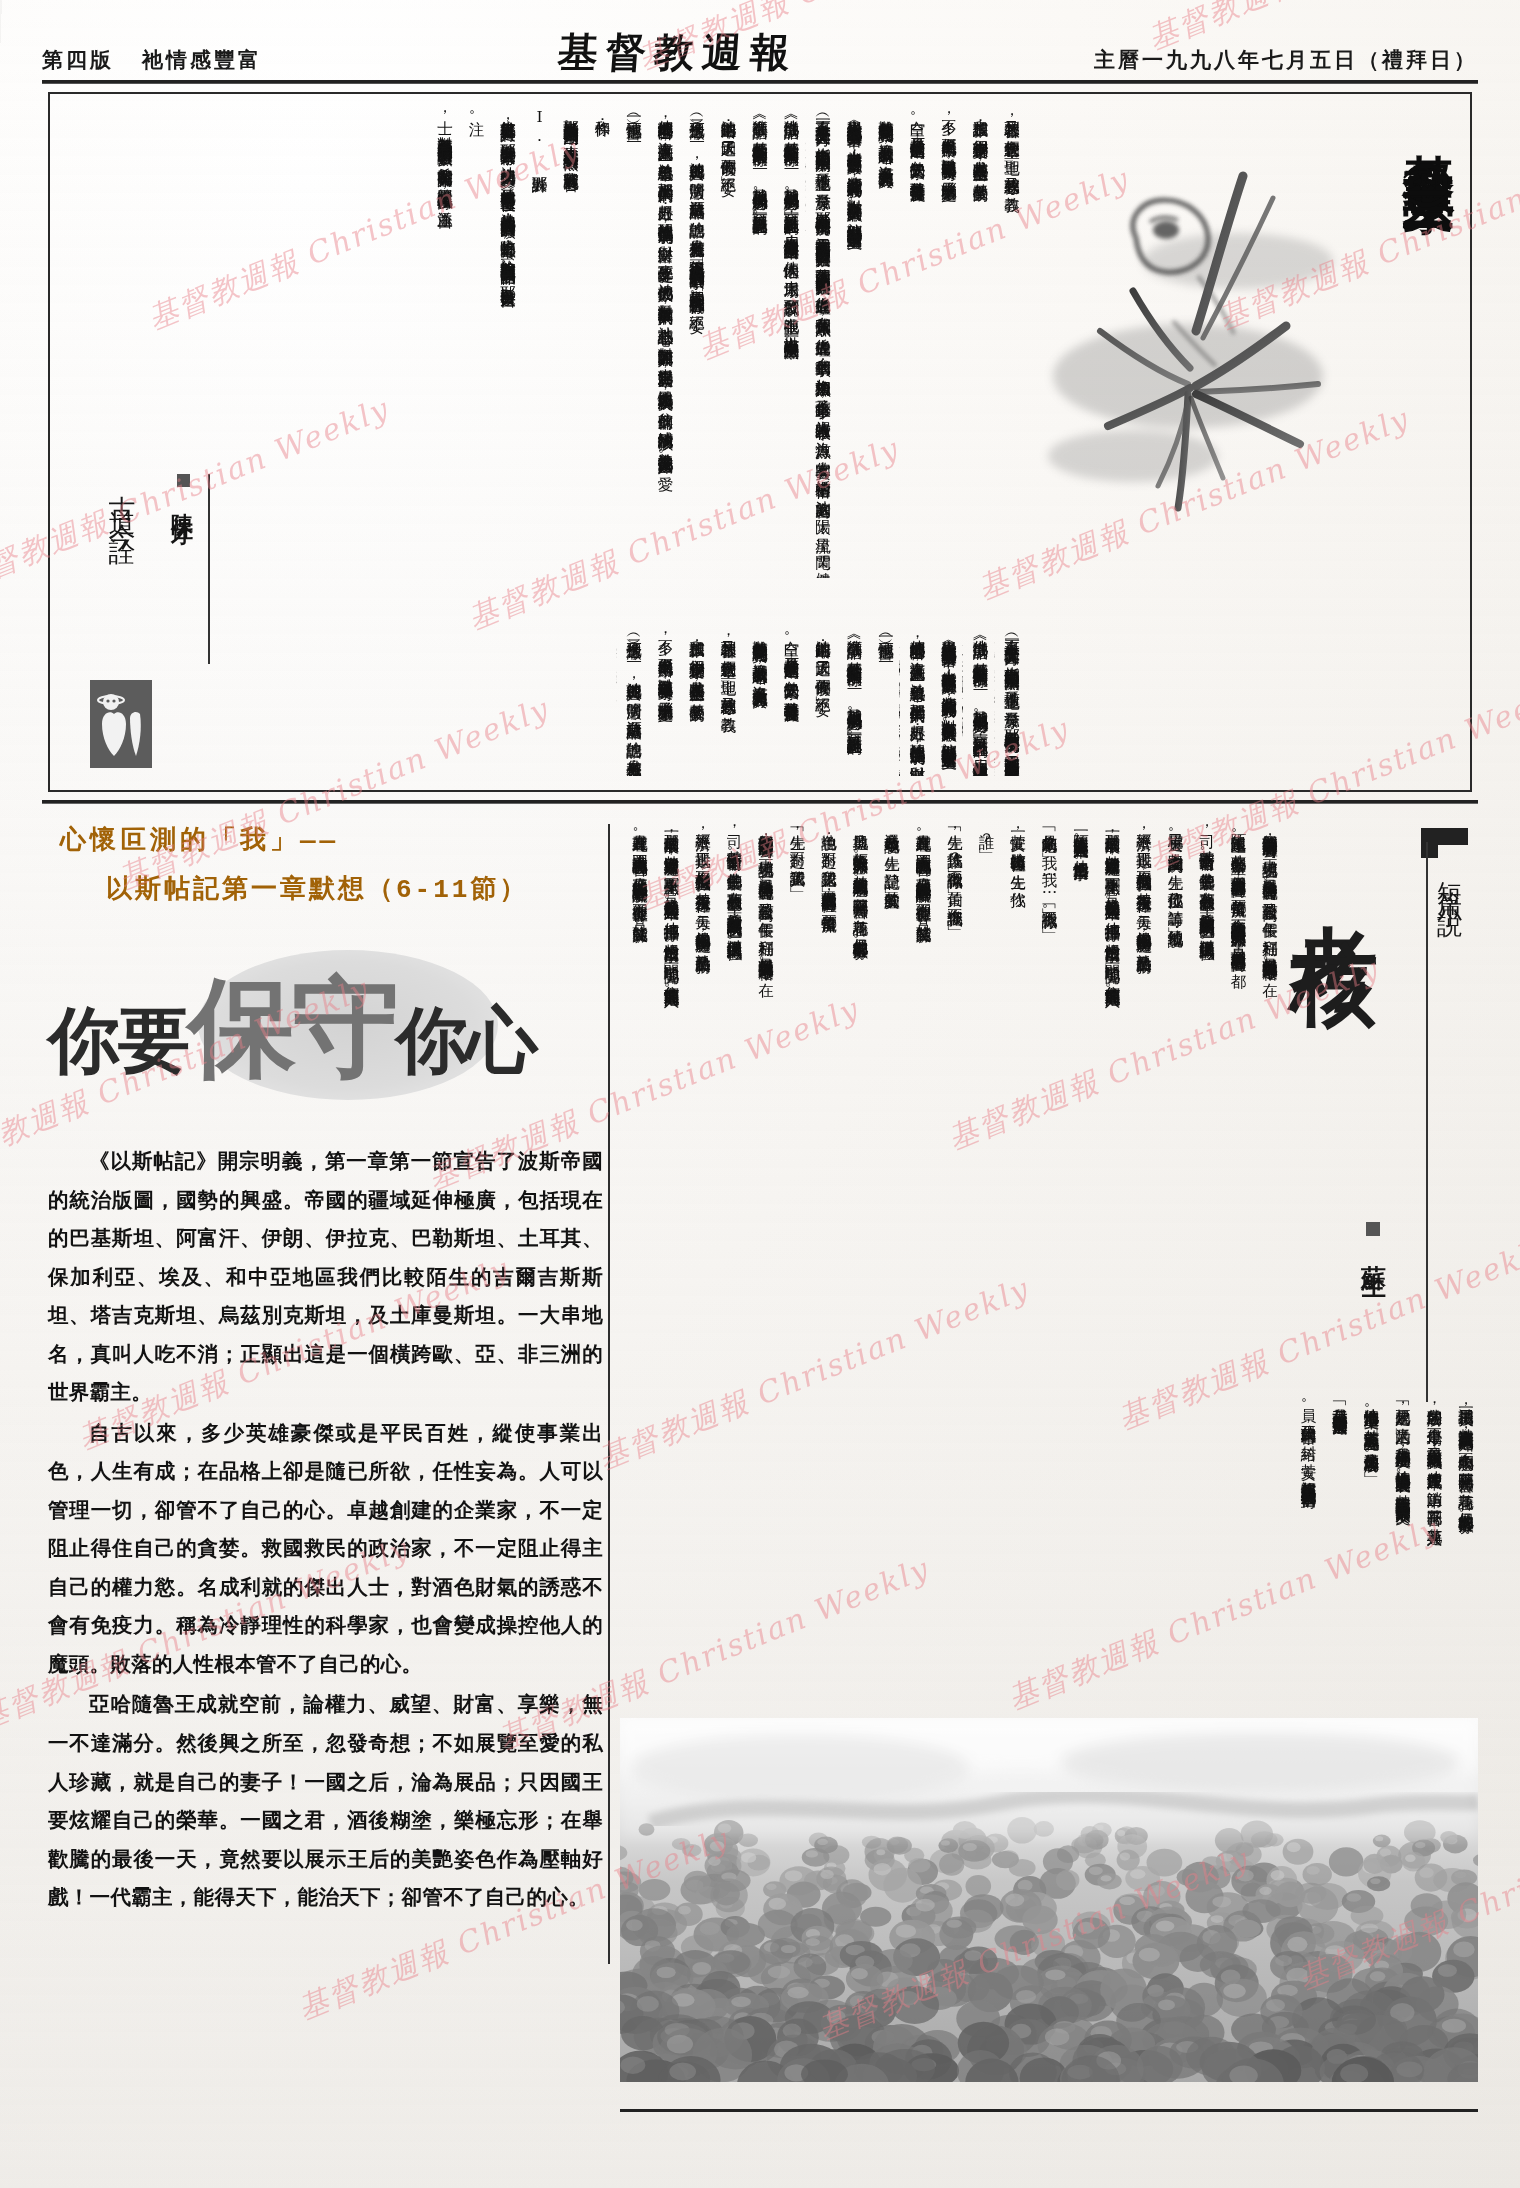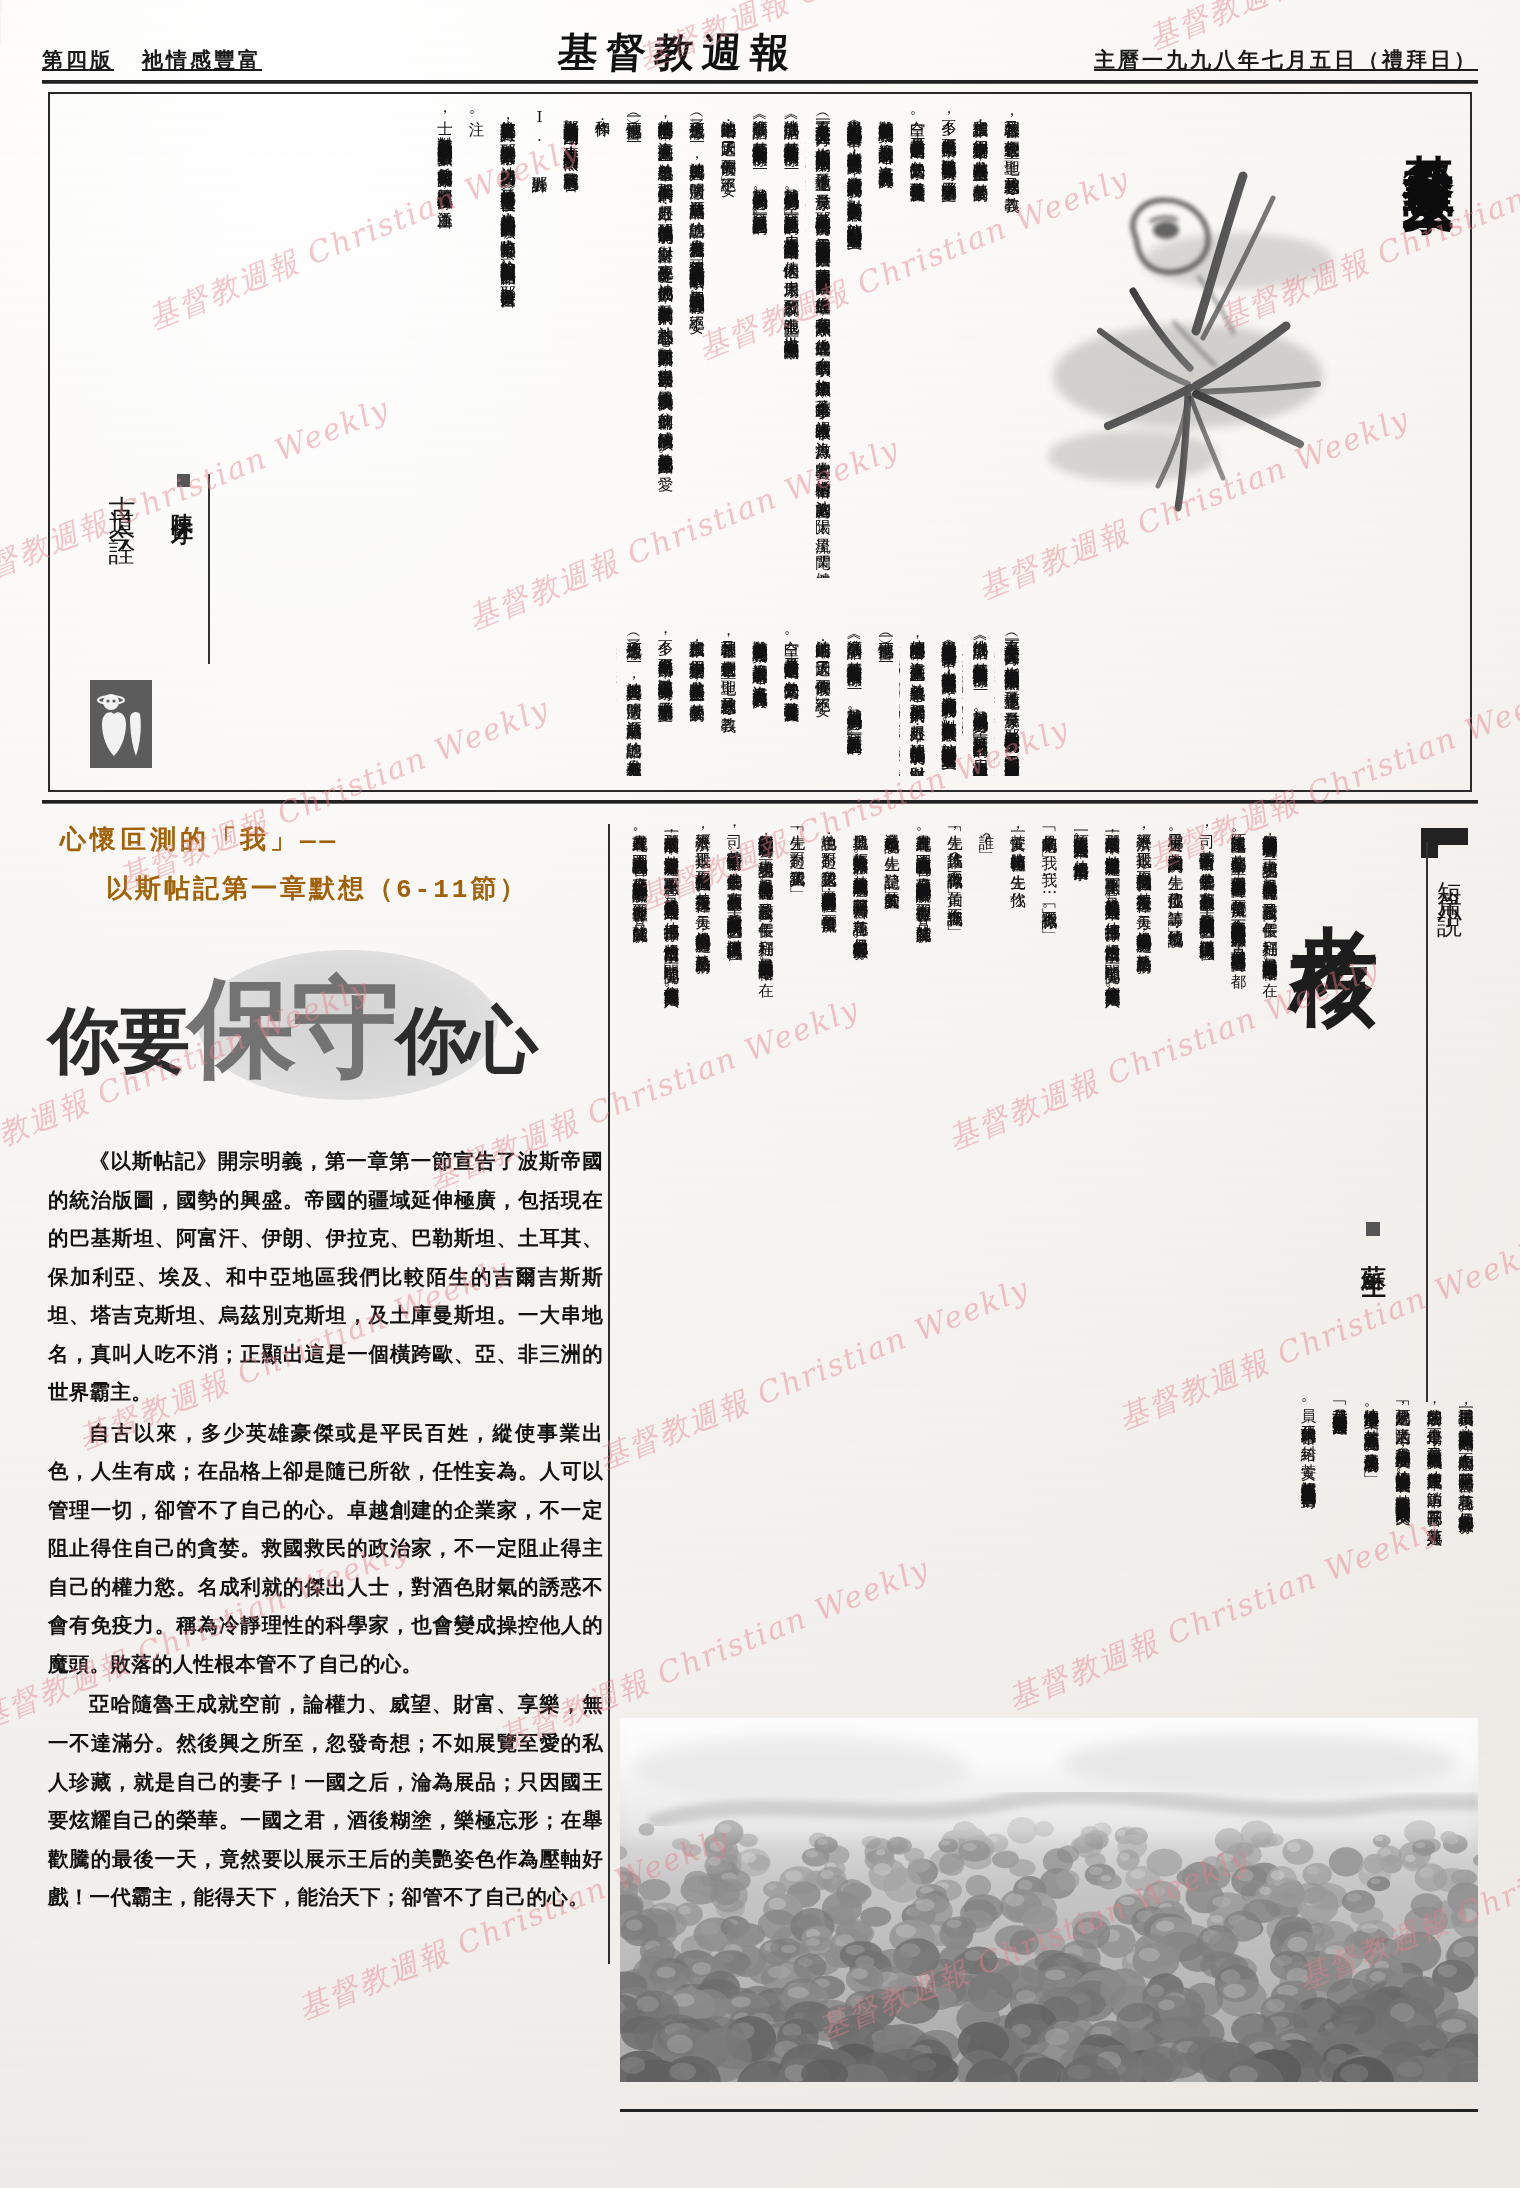--- a/index.html
+++ b/index.html
@@ -38,21 +38,21 @@
   }
   
   #masthead{
     position:absolute;left:42px;top:20px;width:1436px;height:58px;
     display:flex;align-items:flex-end;justify-content:space-between;
     z-index:10;
   }
   .mh-side{
     font-size:21px;font-weight:bold;letter-spacing:3px;
     font-family:"DejaVu Sans","Liberation Sans",sans-serif;
-    color:#1a1a1a;padding-bottom:4px;white-space:nowrap;text-decoration:underline;
+    color:#1a1a1a;padding-bottom:4px;white-space:nowrap;
   }
   .mh-left{display:flex;gap:28px;}
   #mh-title{
     font-size:40px;font-weight:bold;letter-spacing:8px;
     font-family:"DejaVu Serif","Liberation Serif",serif;
     color:#111;transform:translateY(2px) skewX(-4deg);
   }
   #mh-rule{
     position:absolute;left:42px;top:80px;width:1436px;height:0;
     border-top:3px solid #222;border-bottom:1px solid #555;

